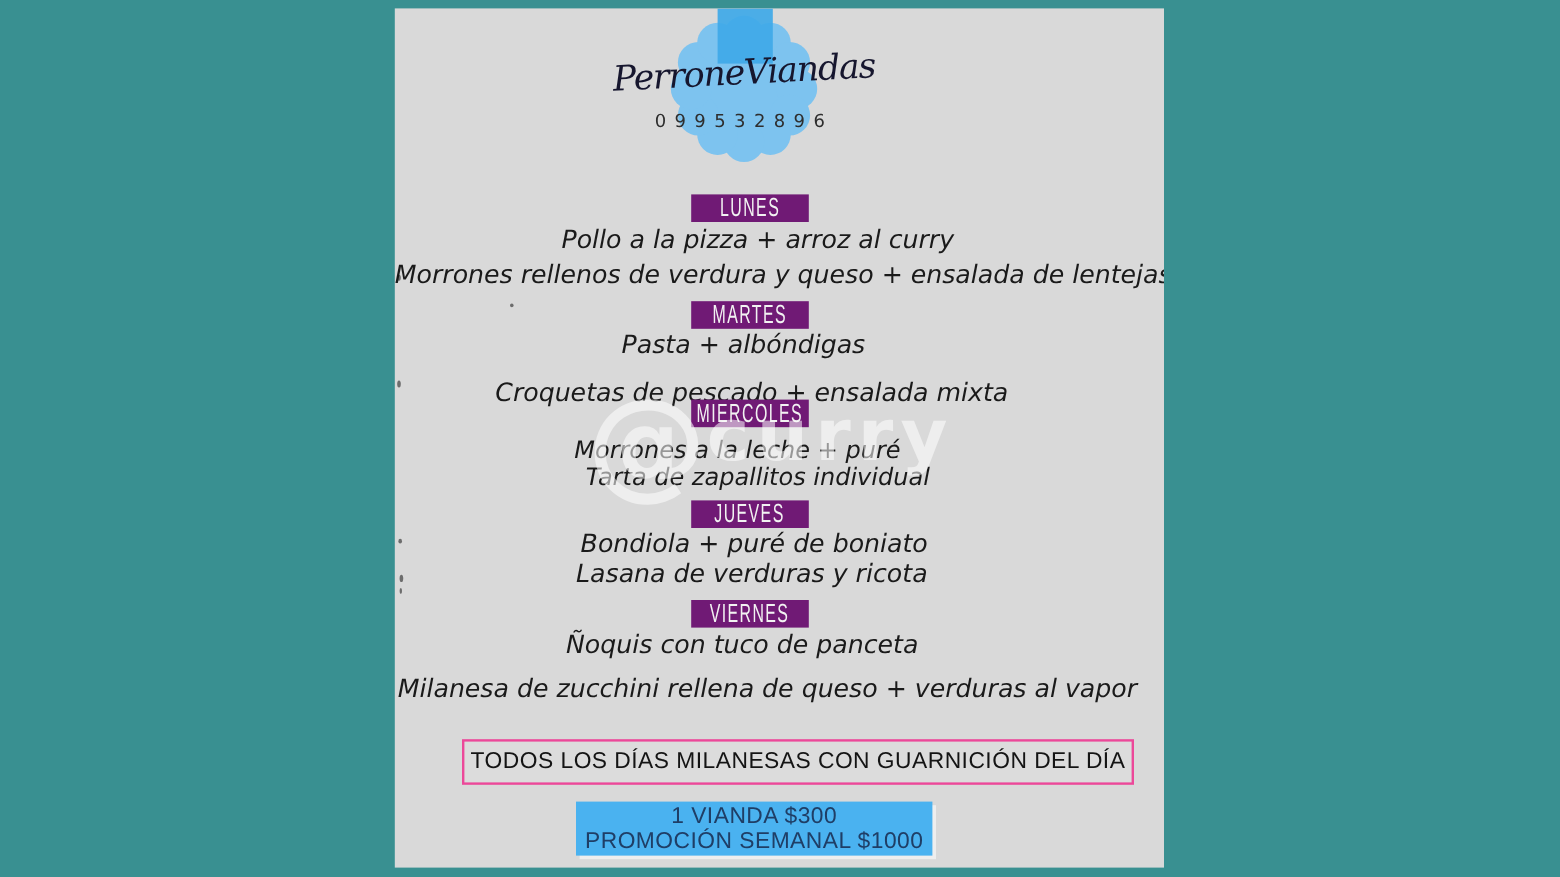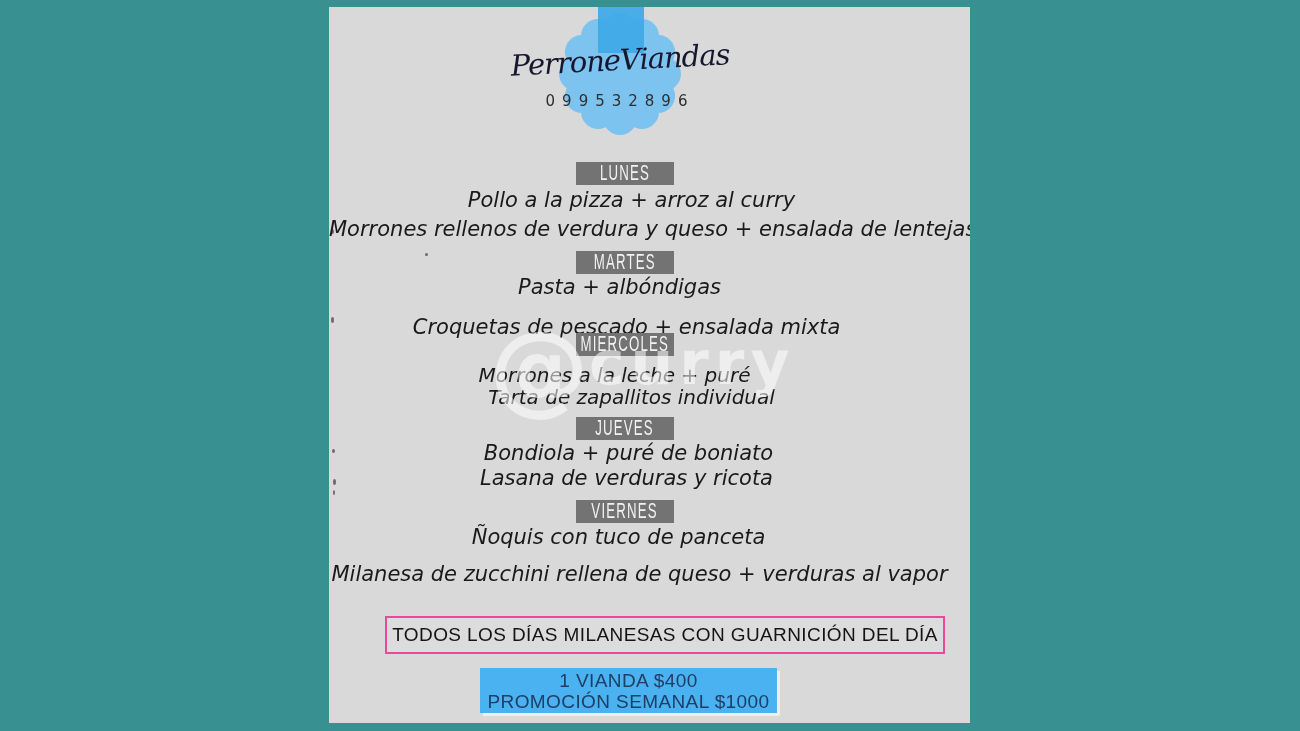--- a/index.html
+++ b/index.html
@@ -10,21 +10,21 @@
   
   .flower{position:absolute;left:226px;top:5px;}
   .logo-rect{position:absolute;left:269px;top:0;width:46px;height:46px;background:#3fa9e8;opacity:.92;}
   .brand{position:absolute;left:0;top:36px;width:582px;text-align:center;
          font-family:"DejaVu Serif",serif;font-style:italic;font-size:29px;font-weight:500;
          color:#16162e;transform:rotate(-3deg);letter-spacing:-1px;}
   .phone{position:absolute;left:0;top:85px;width:582px;text-align:center;
          font-size:15px;letter-spacing:7px;color:#2e2e2e;font-family:"DejaVu Sans",sans-serif;}
 
   
-  .daybox{position:absolute;left:247px;width:98px;height:23px;background:#737373;
+  .daybox{position:absolute;left:247px;width:98px;height:23px;background:#701a75;
           display:flex;align-items:center;justify-content:center;}
   .daybox span{color:#f2f2f2;font-size:17px;letter-spacing:1.5px;white-space:nowrap;
           transform:scale(.78,1.28);font-family:"Liberation Sans",sans-serif;}
 
   
   .line{position:absolute;width:641px;text-align:center;white-space:nowrap;
         font-family:"DejaVu Sans",sans-serif;font-style:italic;font-size:21px;
         color:#1a1a1a;letter-spacing:0px;}
   .line.small{font-size:20px;}
 
@@ -107,21 +107,21 @@
 
     <div class="watermark">
       <span class="wm-at">@</span>
       <span class="wm-text">curry</span>
     </div>
 
     <div class="note-box">
       <span>TODOS LOS DÍAS MILANESAS CON GUARNICIÓN DEL DÍA</span>
     </div>
     <div class="price-box">
-      <div>1 VIANDA  $400</div>
+      <div>1 VIANDA  $300</div>
       <div>PROMOCIÓN SEMANAL $1000</div>
     </div>
 
     <div class="speck" style="left:2px;top:222px;width:3px;height:5px"></div>
     <div class="speck" style="left:2px;top:310px;width:3px;height:6px"></div>
     <div class="speck" style="left:3px;top:442px;width:3px;height:4px"></div>
     <div class="speck" style="left:4px;top:472px;width:3px;height:6px"></div>
     <div class="speck" style="left:4px;top:483px;width:2px;height:5px"></div>
     <div class="speck" style="left:96px;top:246px;width:3px;height:3px"></div>
 

